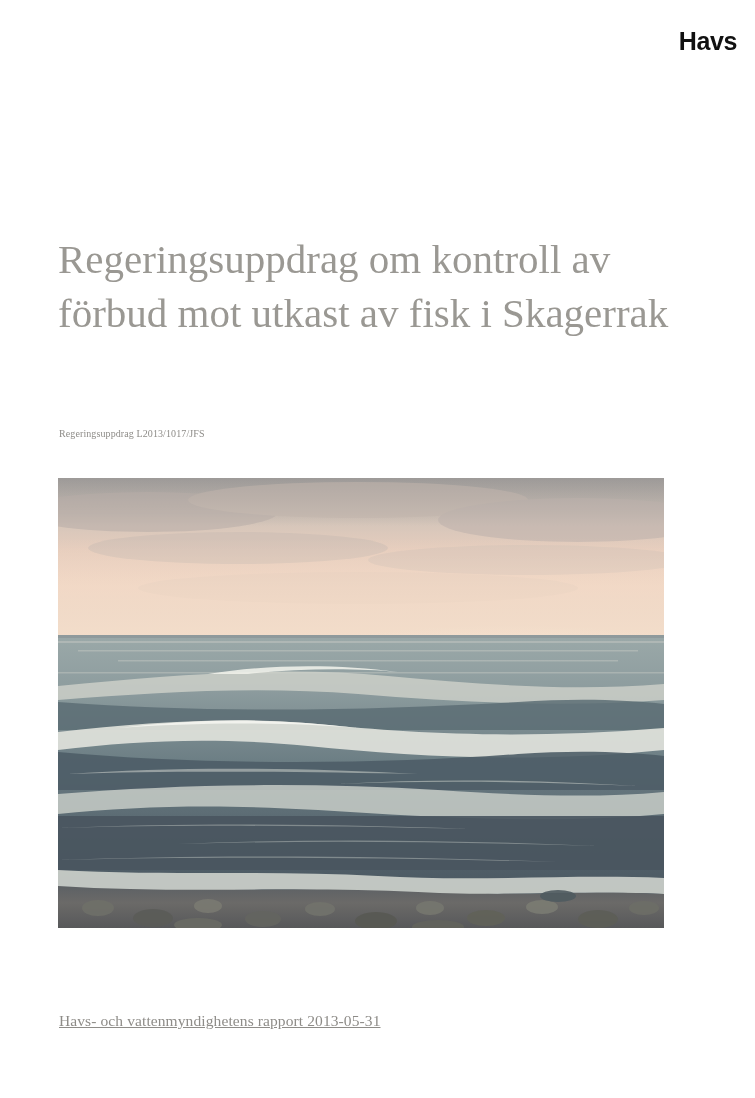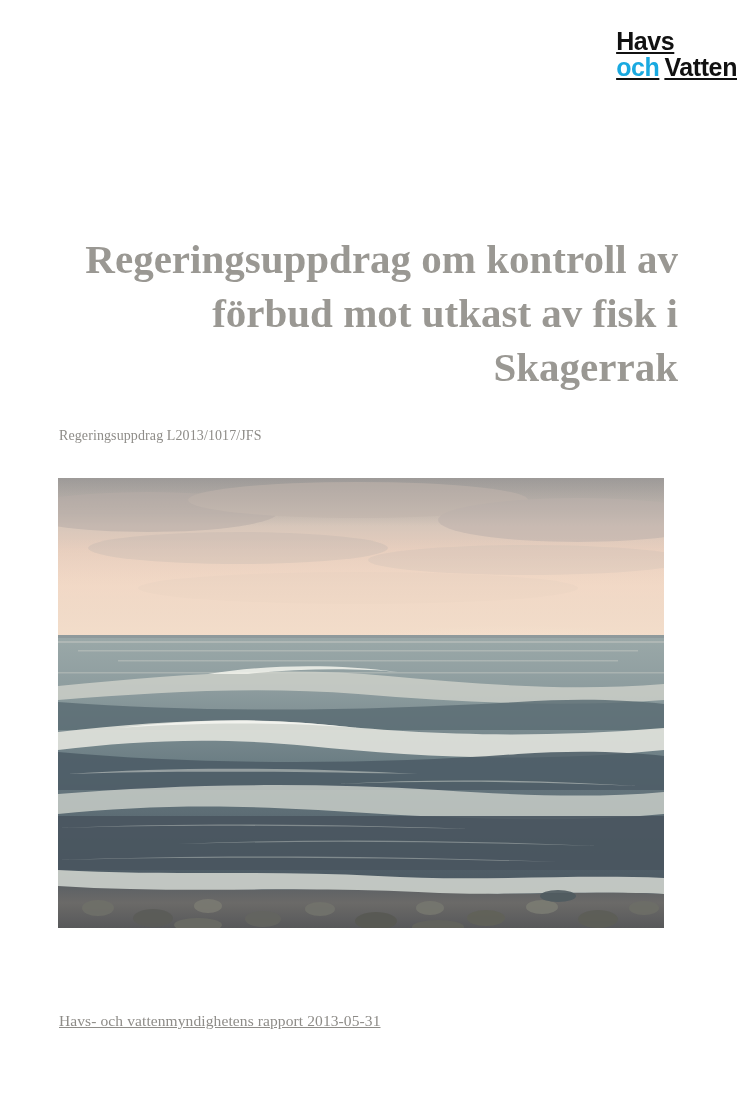--- a/index.html
+++ b/index.html
@@ -14,26 +14,25 @@
     overflow: hidden;
     font-family: "Liberation Serif", serif;
     color: #8a8a8a;
   }
 
   
   .logo {
     position: absolute;
     top: 28px;
     right: 18px;
-    text-align: left;
+    text-align: right;
     font-family: "Liberation Sans", sans-serif;
     font-weight: bold;
     color: #111111;
     line-height: 1.05;
-    text-decoration: underline;
   }
   .logo .line {
     display: block;
     font-size: 25px;
     letter-spacing: -0.4px;
     white-space: nowrap;
   }
   .logo .line1 { font-size: 25px; }
   .logo .line2 { font-size: 25px; }
   .logo .line3 { font-size: 25px; }
@@ -46,30 +45,29 @@
   
   .title {
     position: absolute;
     left: 58px;
     top: 232px;
     width: 620px;
     font-size: 41px;
     line-height: 1.32;
     color: #9a9893;
     font-family: "Liberation Serif", serif;
-    font-weight: bold;
+    font-weight: normal;
     margin: 0;
-    text-align: right;
   }
 
   .subtitle {
     position: absolute;
     left: 59px;
     top: 428px;
-    font-size: 14px;
+    font-size: 10px;
     color: #8e8c88;
     letter-spacing: 0.1px;
     font-family: "Liberation Serif", serif;
   }
 
   
   .photo {
     position: absolute;
     left: 58px;
     top: 478px;
@@ -90,21 +88,20 @@
     letter-spacing: 0.1px;
     font-family: "Liberation Serif", serif;
     text-decoration: underline;
   }
 </style>
 </head>
 <body>
 
 <div class="logo">
   <span class="line line1">Havs</span>
-  <span class="line line2"><span class="och">och</span><span>Vatten</span></span>
 </div>
 
 <h1 class="title">Regeringsuppdrag om kontroll av förbud mot utkast av fisk i Skagerrak</h1>
 
 <div class="subtitle">Regeringsuppdrag L2013/1017/JFS</div>
 
 <div class="photo">
   <svg width="606" height="450" viewBox="0 0 606 450" xmlns="http://www.w3.org/2000/svg">
     <defs>
       <linearGradient id="sky" x1="0" y1="0" x2="0" y2="1">

